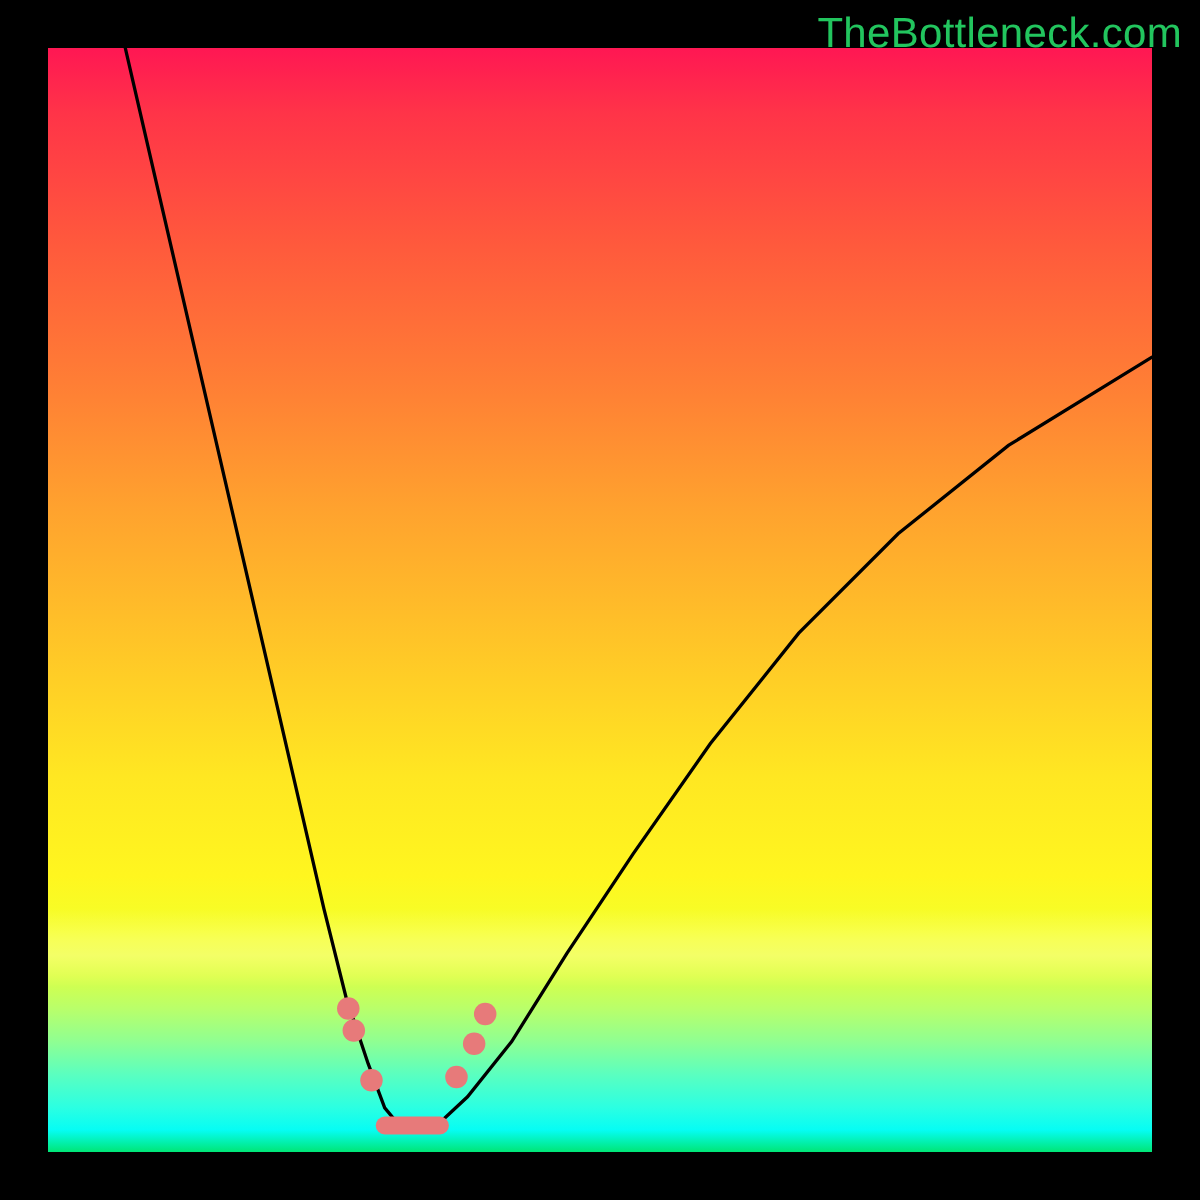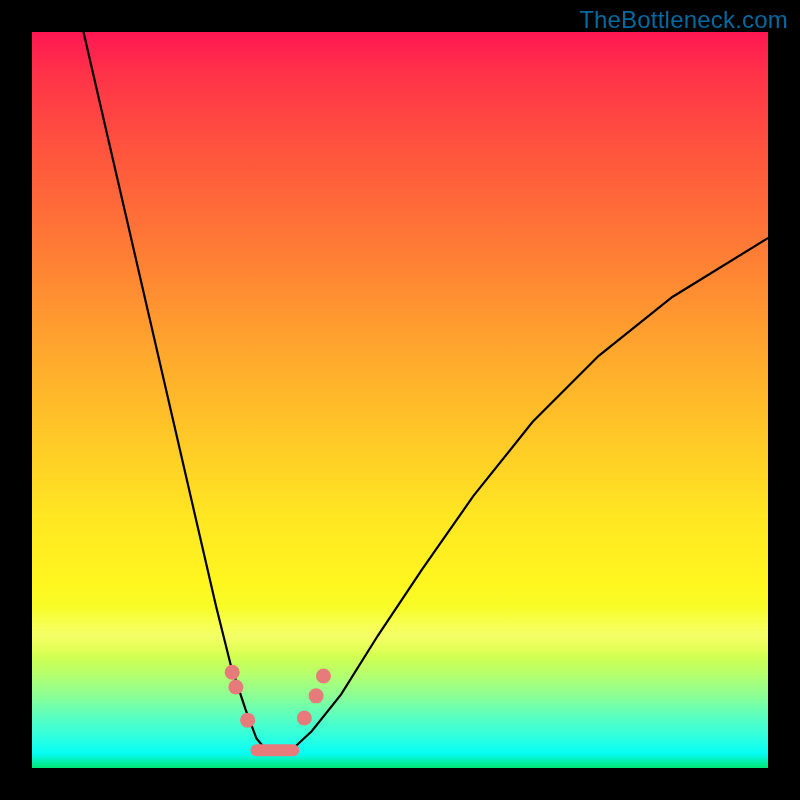--- a/index.html
+++ b/index.html
@@ -8,22 +8,22 @@
     position: relative;
     width: 800px;
     height: 800px;
     background: #000;
   }
   .watermark {
     position: absolute;
     top: 6px;
     right: 12px;
     font-family: Arial, Helvetica, sans-serif;
-    font-size: 24px;
-    color: #0369a1;
+    font-size: 28px;
+    color: #22c55e;
     letter-spacing: 0.2px;
     z-index: 10;
   }
   .plot {
     position: absolute;
     left: 32px;
     top: 32px;
     width: 736px;
     height: 736px;
     overflow: hidden;

